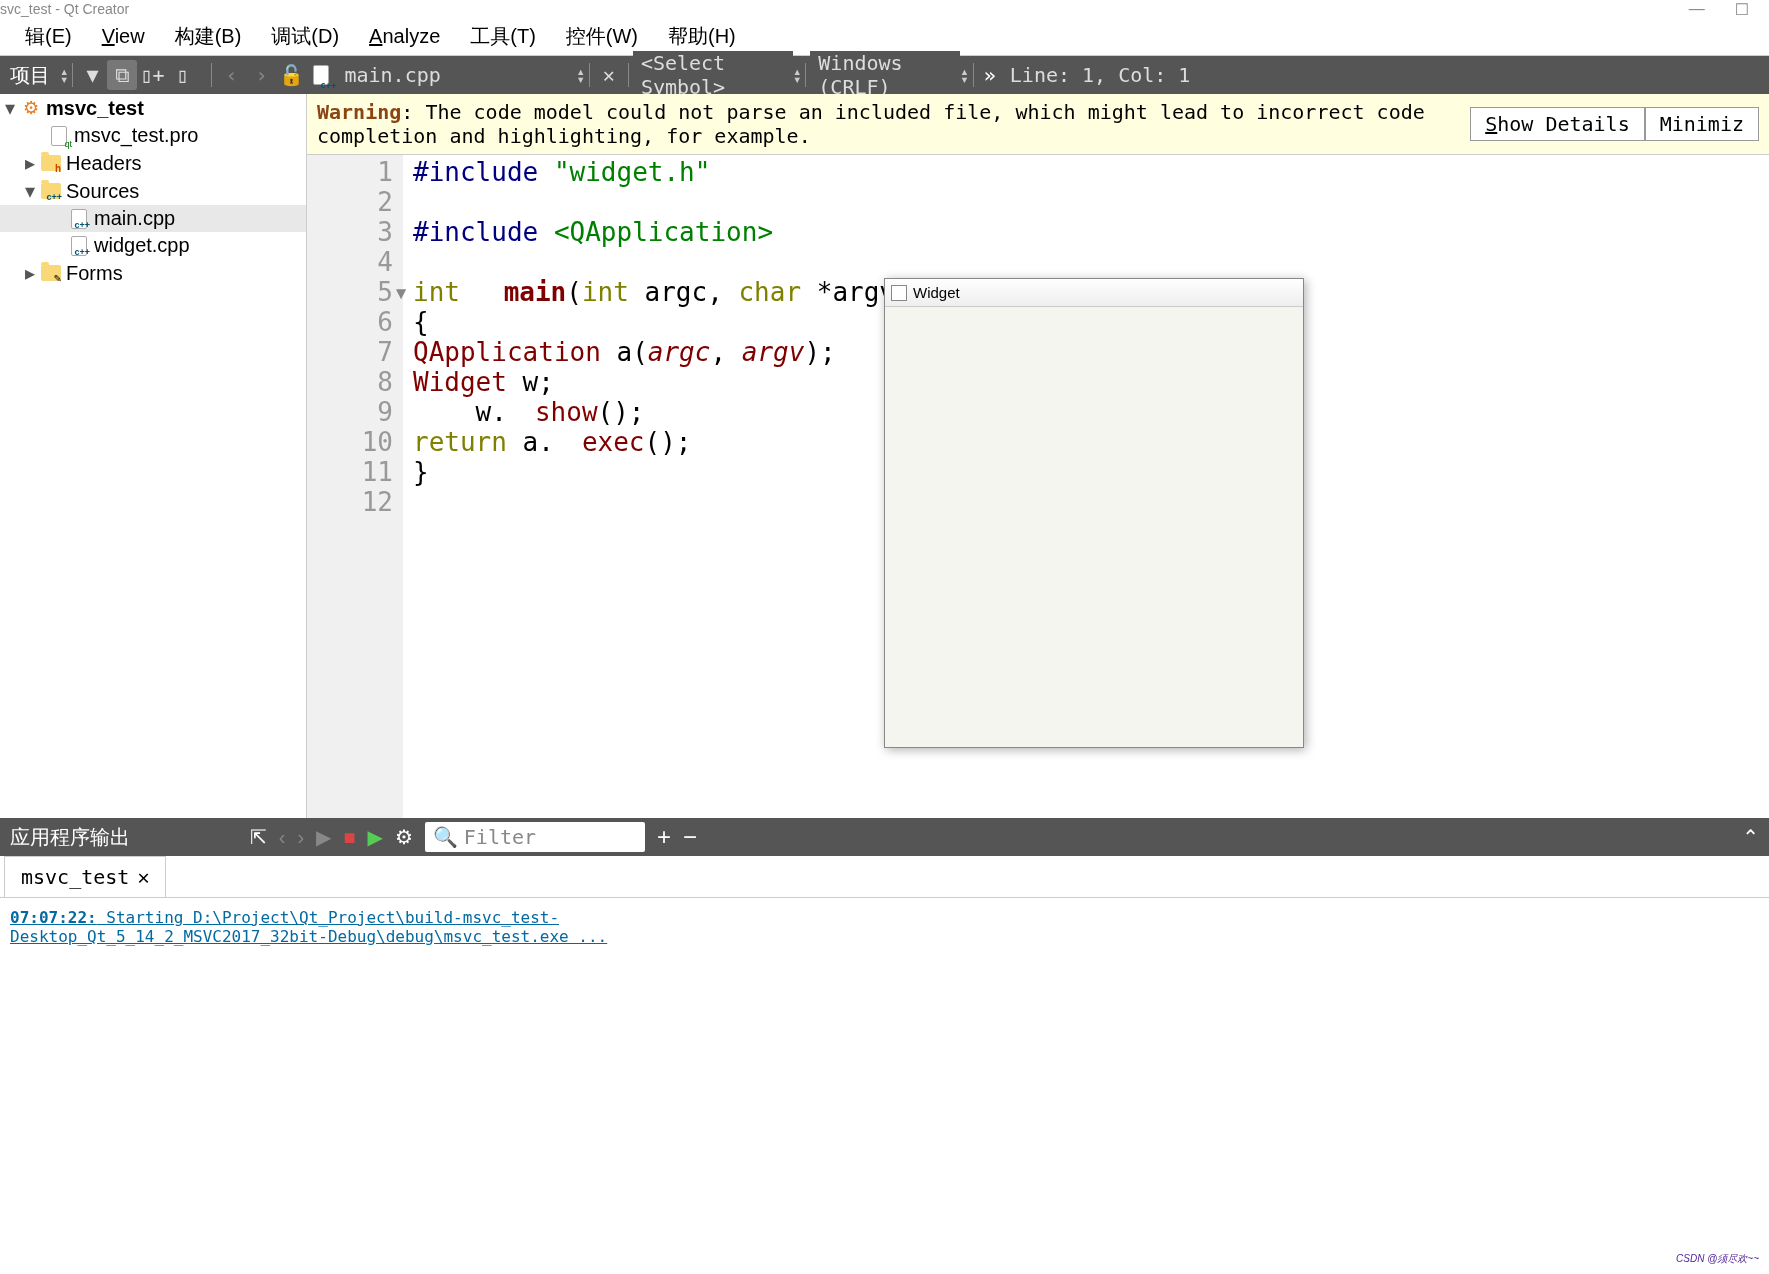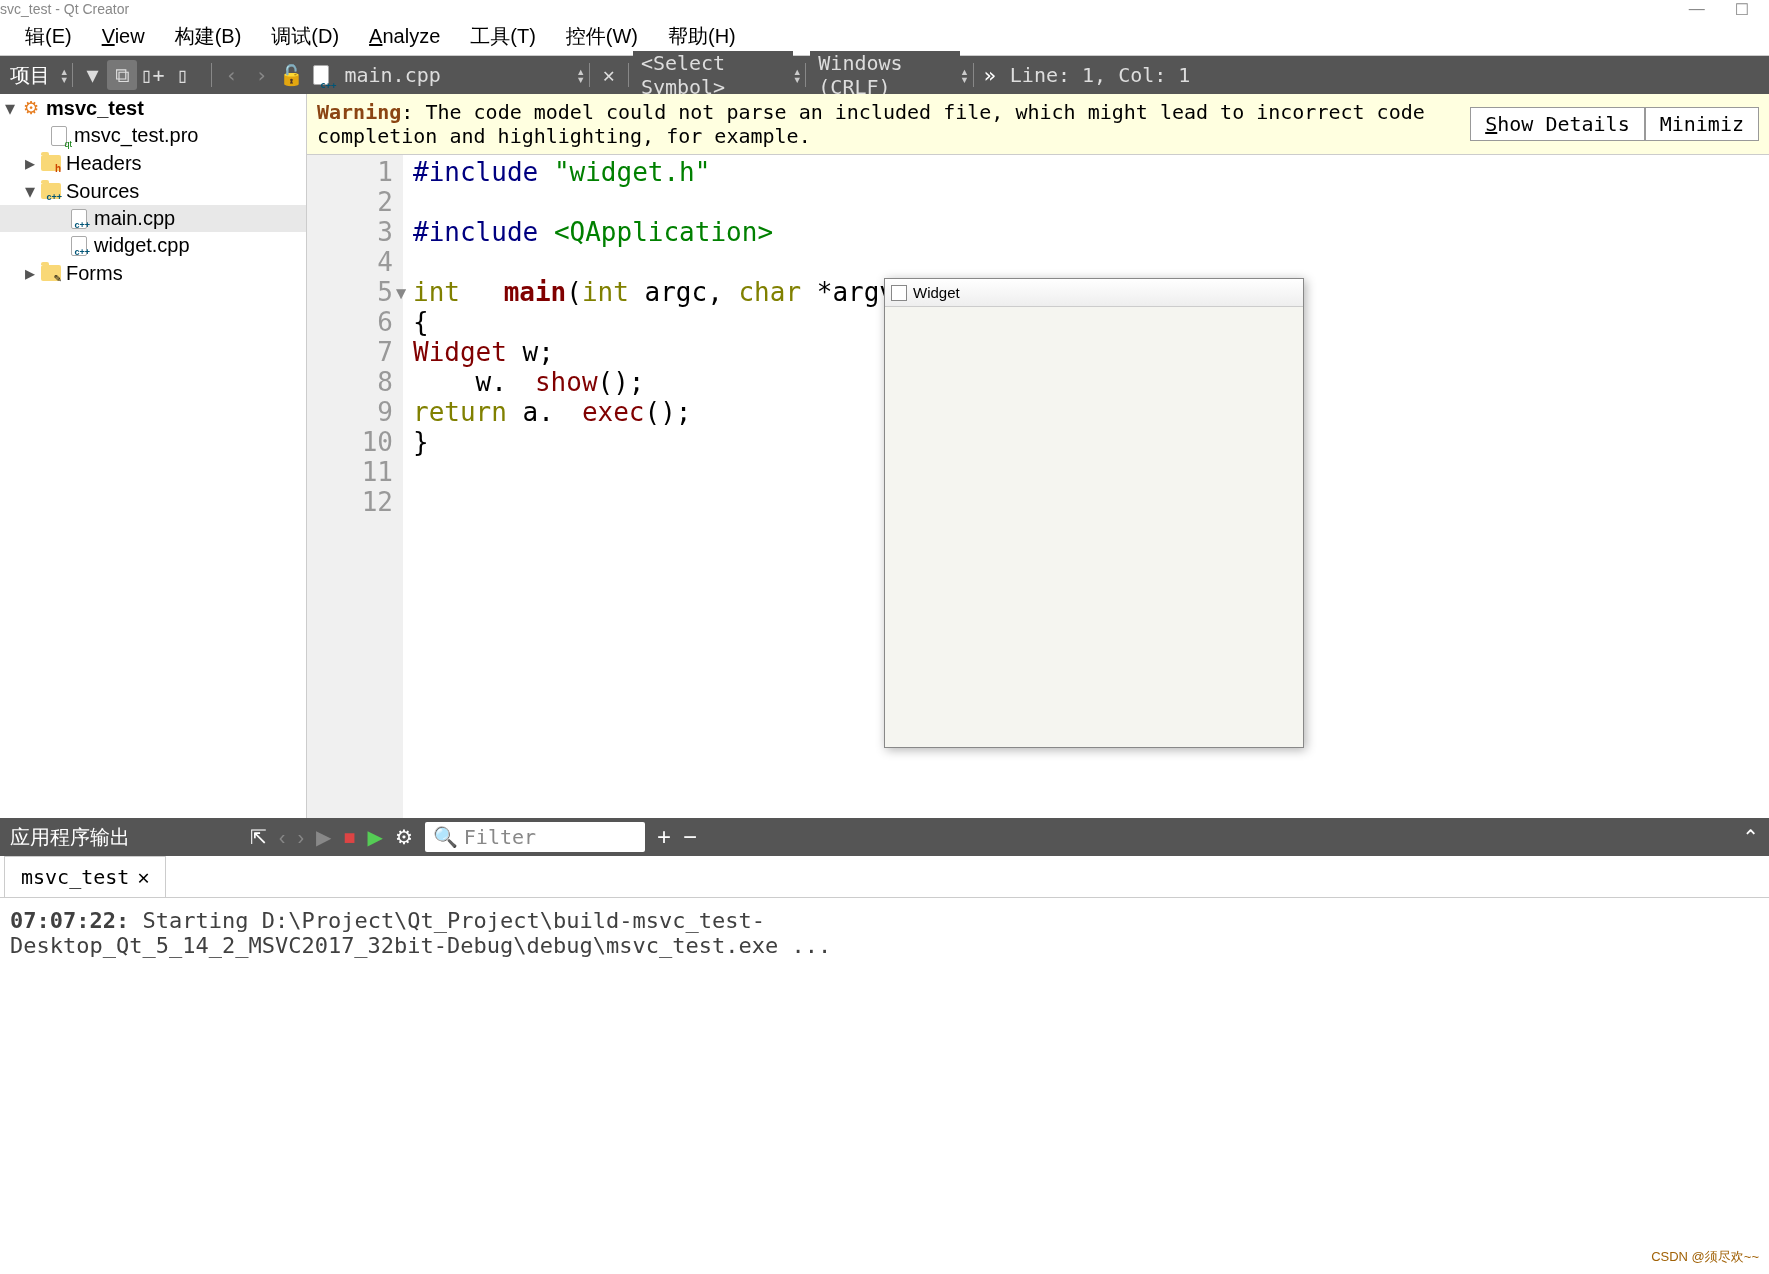--- a/index.html
+++ b/index.html
@@ -40,24 +40,24 @@
 .fold-arrow { position: absolute; left: -18px; color: #888; }
 .widget-window { position: absolute; top: 278px; left: 884px; width: 420px; height: 470px; background: #f5f5f0; border: 1px solid #888; box-shadow: 2px 2px 10px rgba(0,0,0,0.3); }
 .widget-title { height: 28px; background: linear-gradient(#fff,#eee); display: flex; align-items: center; padding: 0 6px; font-size: 15px; border-bottom: 1px solid #ccc; }
 .widget-icon { width: 16px; height: 16px; margin-right: 6px; background: #fff; border: 1px solid #888; }
 .output-header { height: 38px; background: #555; display: flex; align-items: center; color: #fff; font-size: 20px; padding: 0 10px; font-family: sans-serif; }
 .output-title { flex: 0 0 auto; margin-right: 120px; }
 .output-icons { display: flex; align-items: center; gap: 12px; }
 .filter-box { background: #fff; color: #888; padding: 3px 8px; border-radius: 2px; display: flex; align-items: center; width: 220px; font-family: monospace; }
 .output-tabs { height: 42px; background: #fff; border-bottom: 1px solid #ccc; display: flex; align-items: flex-end; }
 .output-tab { padding: 8px 16px; border: 1px solid #ccc; border-bottom: none; background: #fff; font-family: monospace; font-size: 20px; display: flex; align-items: center; gap: 8px; margin-left: 4px; }
-.output-body { padding: 10px; font-family: 'Consolas', monospace; font-size: 22px; color: #404040; white-space: pre; }
+.output-body { padding: 10px; font-family: 'Consolas', monospace; font-size: 16px; color: #0369a1; white-space: pre; text-decoration: underline; }
 .timestamp { font-weight: bold; }
 .selector { background: #555; color: #ddd; padding: 0 8px; font-family: monospace; }
-.watermark { position: absolute; bottom: 8px; right: 10px; color: #a16207; font-size: 13px; }
+.watermark { position: absolute; bottom: 8px; right: 10px; color: #4c1d95; font-size: 10px; font-style: italic; }
 .updn { font-size: 14px; color: #ccc; display: flex; flex-direction: column; line-height: 8px; }
 .cpp-badge { font-size: 9px; color: #057; position: absolute; bottom: 0; right: 0; font-weight: bold; }
 .h-badge { font-size: 10px; color: #c40; position: absolute; bottom: 0; right: 1px; font-weight: bold; }
 </style>
 </head>
 <body>
 
 <div class="title-bar">
   <span>svc_test - Qt Creator</span>
   <div class="window-controls">
@@ -198,20 +198,21 @@
         <div>11</div>
         <div>12</div>
       </div>
       <div class="code-lines">
         <div><span class="kw-include">#include</span> <span class="kw-green">"widget.h"</span></div>
         <div>&nbsp;</div>
         <div><span class="kw-include">#include</span> <span class="kw-green">&lt;QApplication&gt;</span></div>
         <div>&nbsp;</div>
         <div><span class="kw-olive">int</span> <b class="kw-func">main</b><span>(</span><span class="kw-olive">int</span> <span>argc,</span> <span class="kw-olive">char</span> <span>*argv[])</span></div>
         <div>{</div>
+        <div><span class="kw-red">    QApplication</span> <span>a(</span><span class="kw-ital">argc</span><span>, </span><span class="kw-ital">argv</span><span>);</span></div>
         <div><span class="kw-red">    Widget</span> <span>w;</span></div>
         <div>&nbsp;&nbsp;&nbsp;&nbsp;w.<span class="kw-func">show</span>();</div>
         <div><span class="kw-olive">    return</span> <span>a.</span><span class="kw-func">exec</span>();</div>
         <div>}</div>
         <div>&nbsp;</div>
       </div>
     </div>
   </div>
 </div>
 

